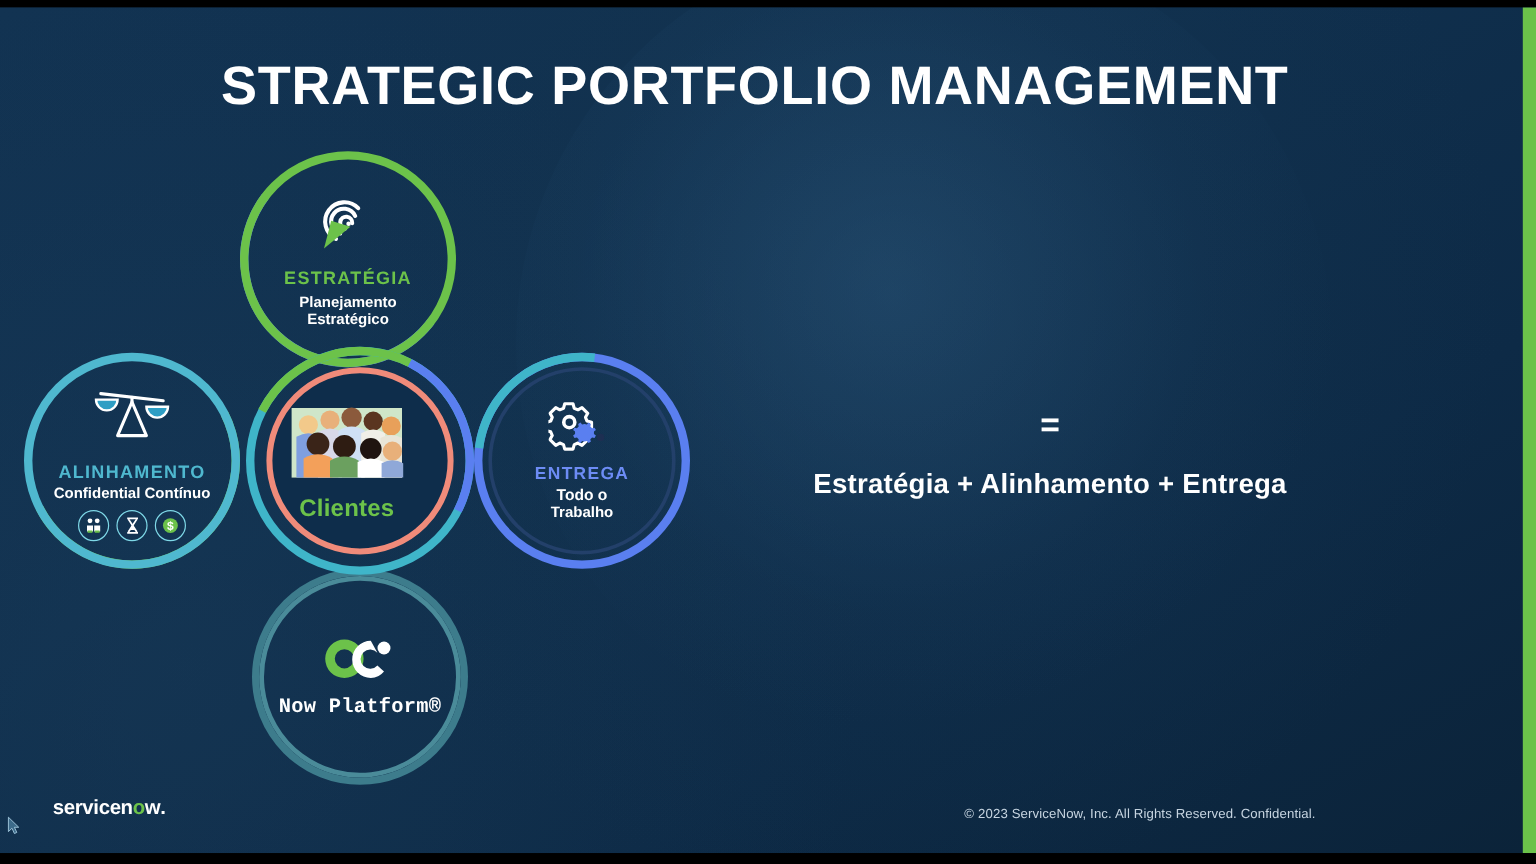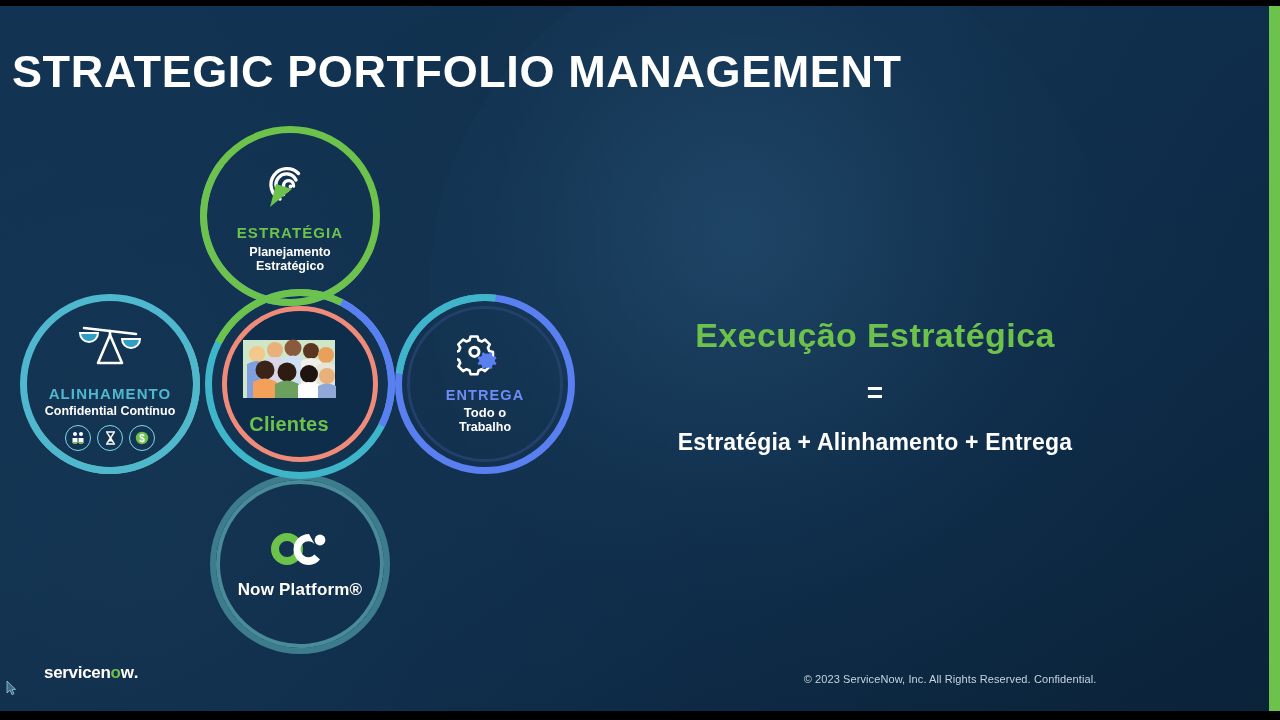--- a/index.html
+++ b/index.html
@@ -62,23 +62,23 @@
     position: absolute;
     right: 0; top: 0;
     width: 11px; height: 705px;
     background: #6cc24a;
     z-index: 30;
   }
 
   
   .title {
     position: absolute;
-    left: 12px; top: 40px;
+    left: 0; top: 40px;
     width: 1258px;
-    text-align: left;
+    text-align: center;
     color: #ffffff;
     font-size: 45px;
     font-weight: bold;
     letter-spacing: 0.6px;
     font-family: "Liberation Sans", sans-serif;
     white-space: nowrap;
   }
 
   
   .cluster {
@@ -388,21 +388,21 @@
       <div class="circle" id="c-now-2"></div>
       <div class="circle" id="c-now"></div>
       <div class="circle-inner" style="left:200px; top:358px; width:180px; height:180px; z-index:20;">
         <span class="icon-wrap">
           <svg width="62" height="40" viewBox="0 0 62 40">
             <path d="M18 4 A14 14 0 1 0 18 36 A14 14 0 1 0 18 4 Z M18 12 A6.5 6.5 0 1 1 18 28 A6.5 6.5 0 1 1 18 12 Z" fill="#6cc24a" fill-rule="evenodd"></path>
             <path d="M40 5 A15 15 0 1 0 40 36 A15 15 0 0 0 51 30.5 L45.5 25.5 A8 8 0 1 1 45.5 15 Z" fill="#ffffff"></path>
             <circle cx="51" cy="11" r="5.4" fill="#ffffff"></circle>
           </svg>
         </span>
-        <div class="ctitle" style="color:#ffffff; font-size:17px; font-weight:bold; margin-top:12px; letter-spacing:0.2px;">Now Platform®</div>
+        <div class="ctitle" style="color:#ffffff; font-size:17px; font-weight:bold; margin-top:12px; letter-spacing:0.2px;font-family:Liberation Mono, monospace;">Now Platform®</div>
       </div>
 
       <div class="circle" id="c-clientes-outer"></div>
       <div class="circle" id="c-clientes-outer2"></div>
       <div class="circle" id="c-clientes" style="background:#0e2d4b;"></div>
       <div class="circle-inner" style="left:201px; top:190px; width:156px; height:156px; z-index:22;">
         <span class="icon-wrap">
           <svg width="100" height="72" viewBox="0 0 100 72">
             <rect x="4" y="6" width="92" height="58" fill="#cfe6c9"></rect>
 
@@ -426,21 +426,20 @@
             <circle cx="88" cy="42" r="8" fill="#e8b07a"></circle>
             <path d="M79 52 q9 -5 18 0 v12 h-18 Z" fill="#8fa8d8"></path>
           </svg>
         </span>
         <div class="ctitle" style="color:#6cc24a; font-size:20px; font-weight:bold; margin-top:8px; letter-spacing:0.2px;">Clientes</div>
       </div>
 
     </div>
 
     <div class="eq-block">
-      <div class="eq-line1">Execução Estratégica</div>
       <div class="eq-sign">=</div>
       <div class="eq-line2">Estratégia + Alinhamento + Entrega</div>
     </div>
 
     <div class="footer-logo">
       <span>service</span>
         <span>n</span>
         <span class="logo-o">o</span>
         <span>w</span>
         <span>.</span>

